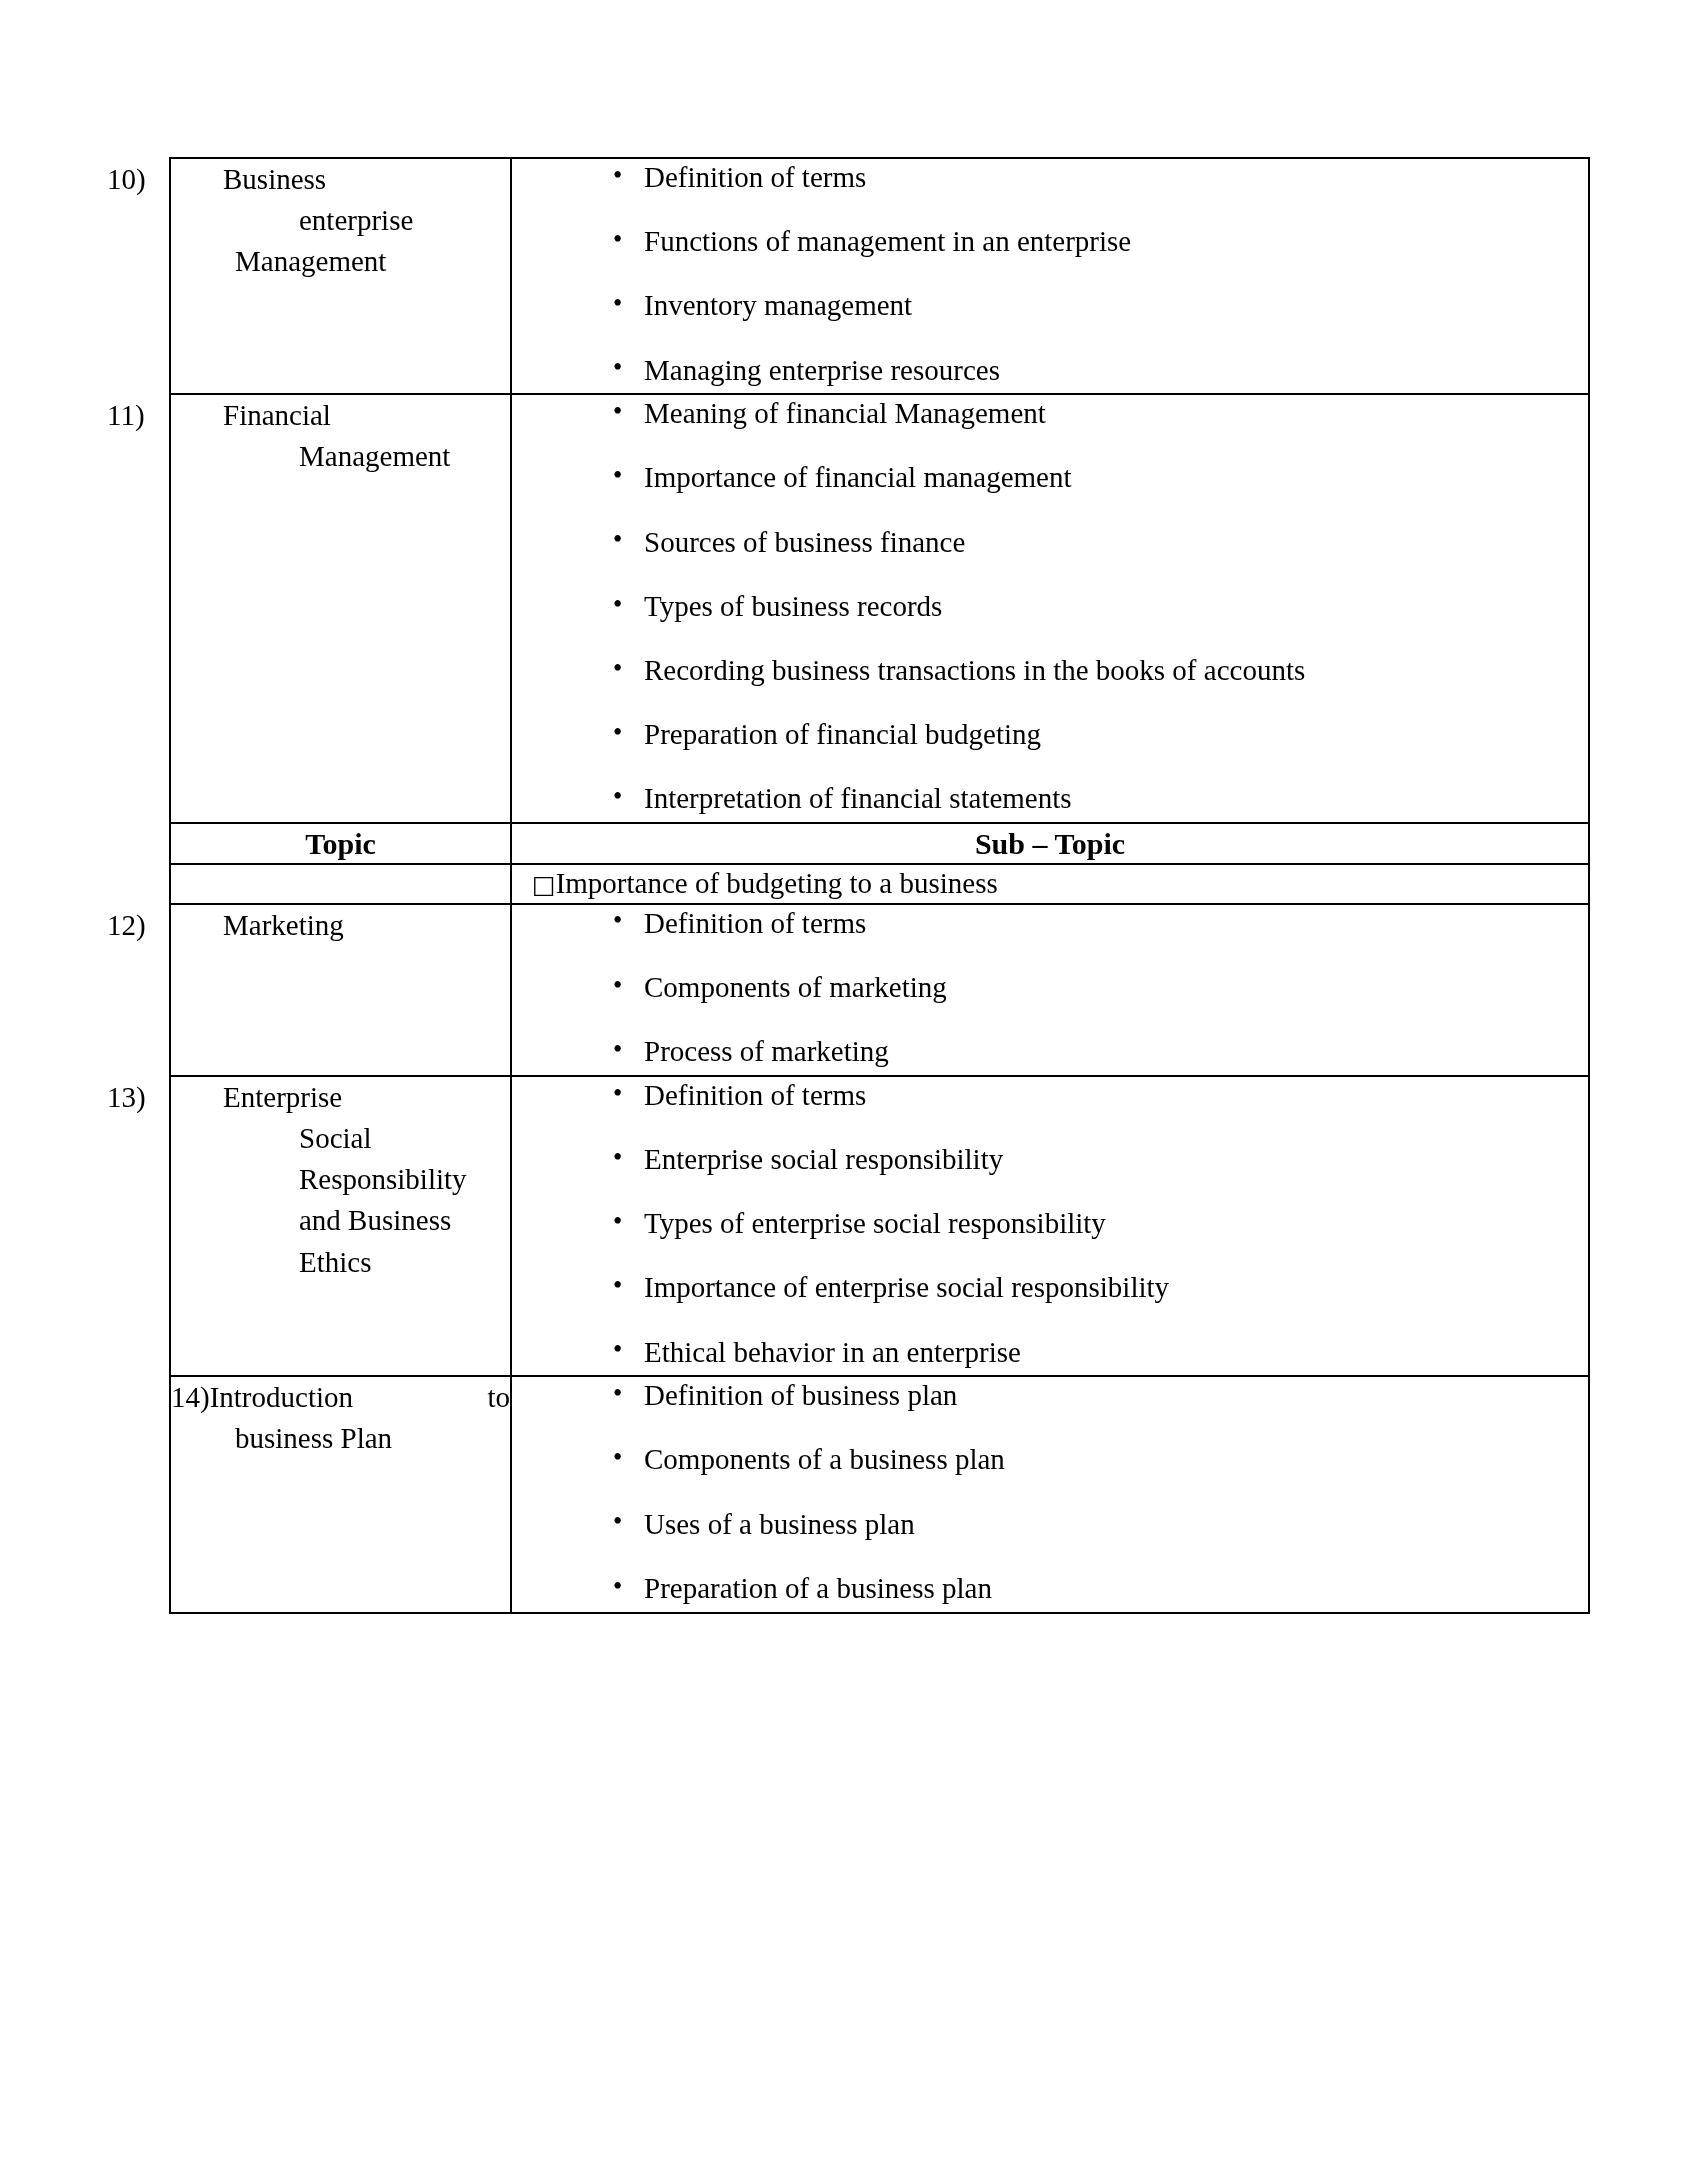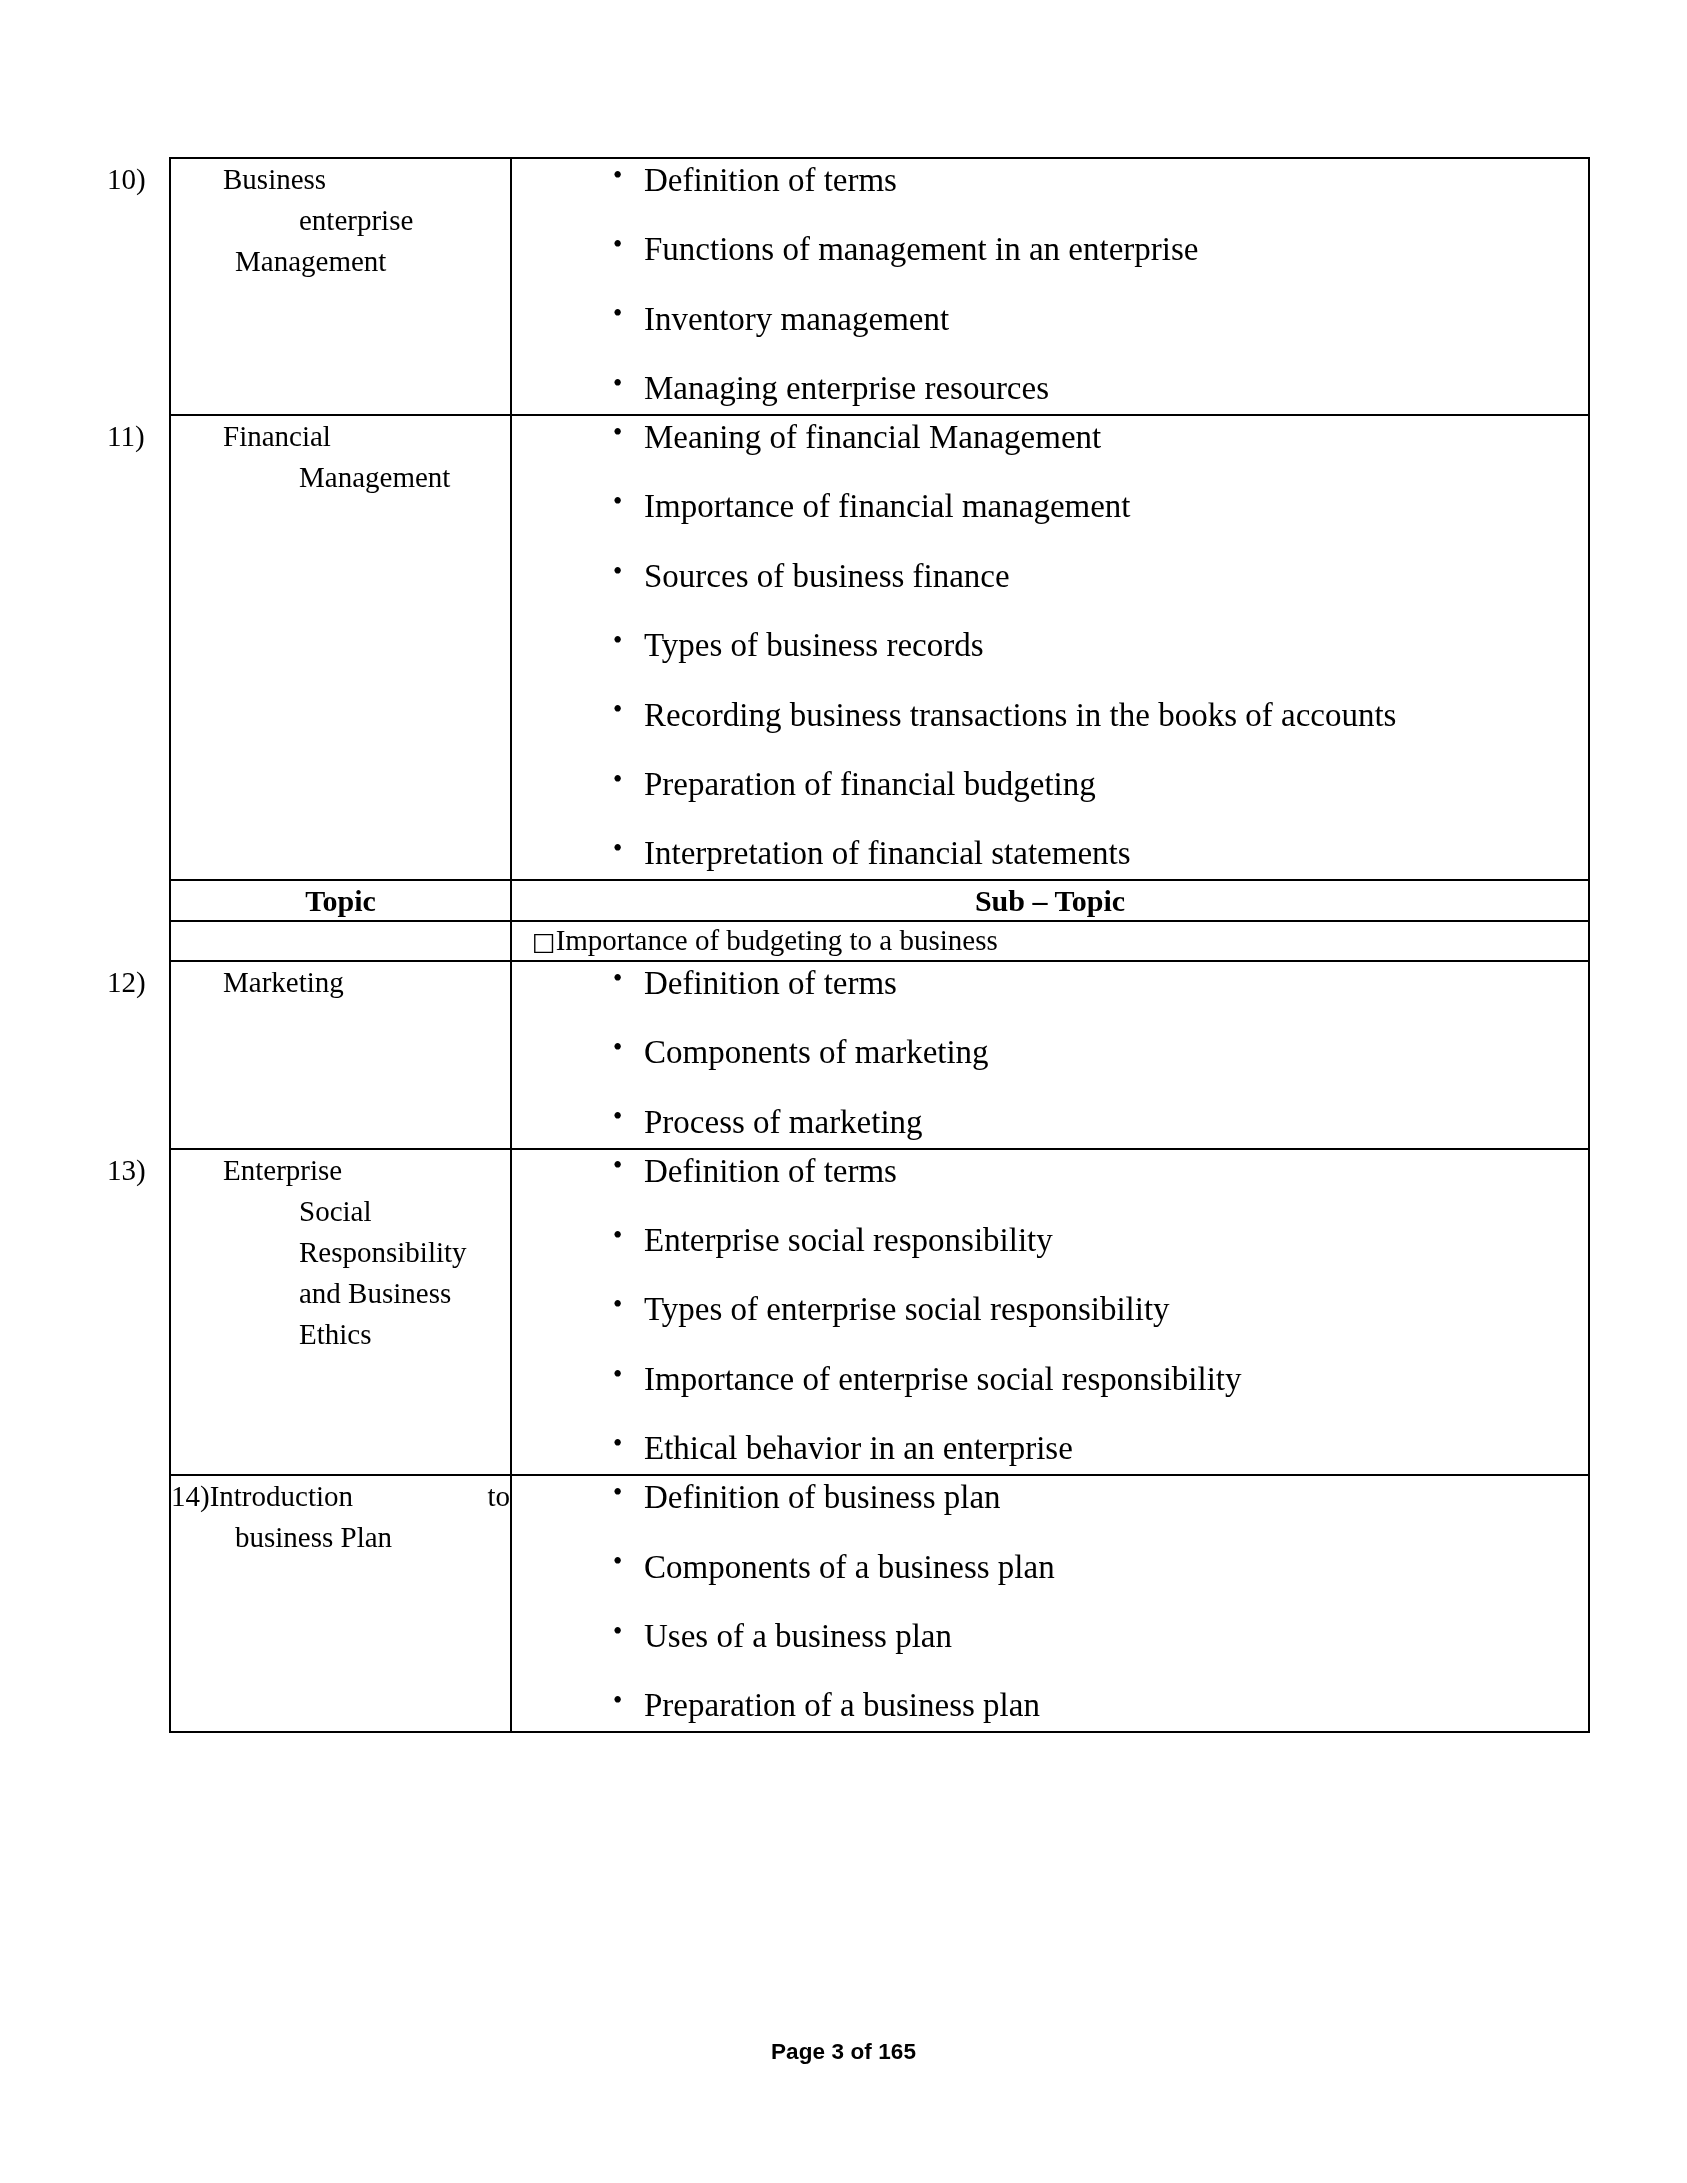--- a/index.html
+++ b/index.html
@@ -73,21 +73,21 @@
   .sub-cell {
     padding: 20px 20px 20px 0;
   }
   ul.bullets {
     list-style: none;
     margin: 0;
     padding: 0;
   }
   ul.bullets li {
     position: relative;
-    font-size: 33px;
+    font-size: 29px;
     line-height: 1.30;
     padding-left: 132px;
     margin: 0 0 26.5px 0;
   }
   ul.bullets li:last-child { margin-bottom: 4px; }
   ul.bullets li::before {
     content: "\2022";
     position: absolute;
     left: 101px;
     top: -1.3px;
@@ -236,16 +236,15 @@
             <li><span>Components of a business plan</span></li>
             <li><span>Uses of a business plan</span></li>
             <li><span>Preparation of a business plan</span></li>
           </ul>
         </td>
       </tr>
 
     </tbody>
   </table>
 
-  <div class="page-footer">Page 3 of 165</div>
 
 </div>
 
 
 </body></html>

